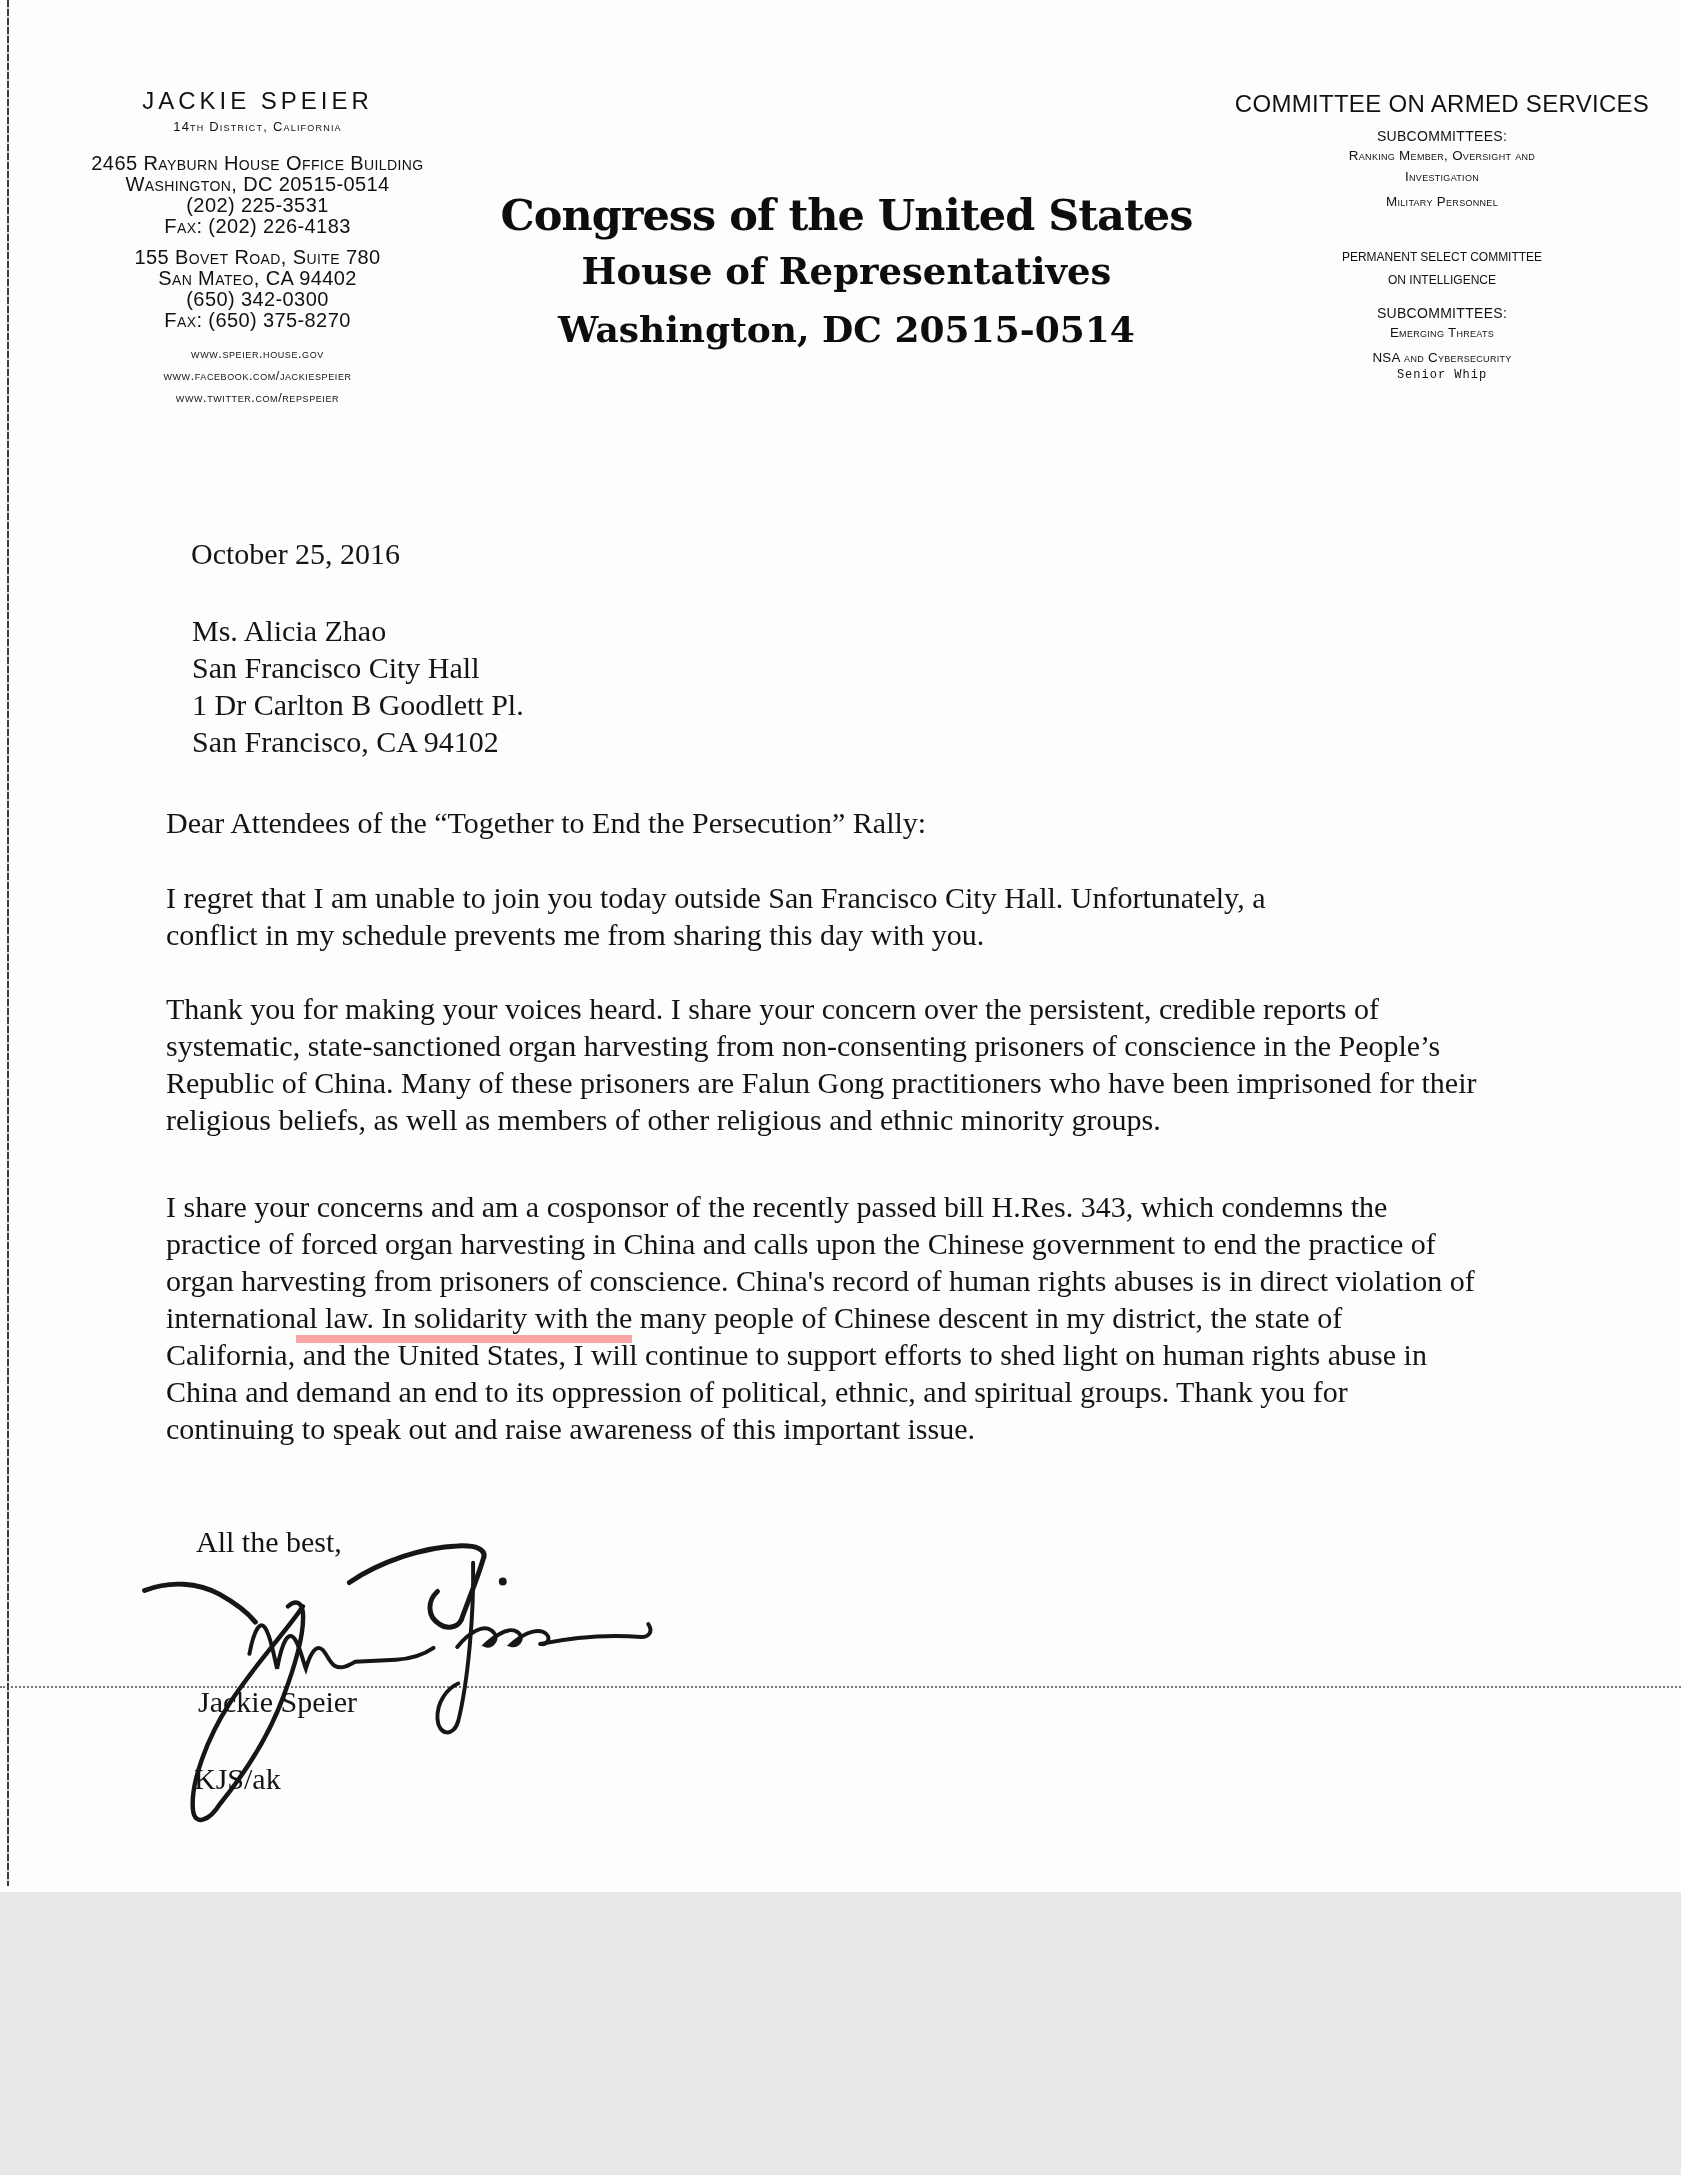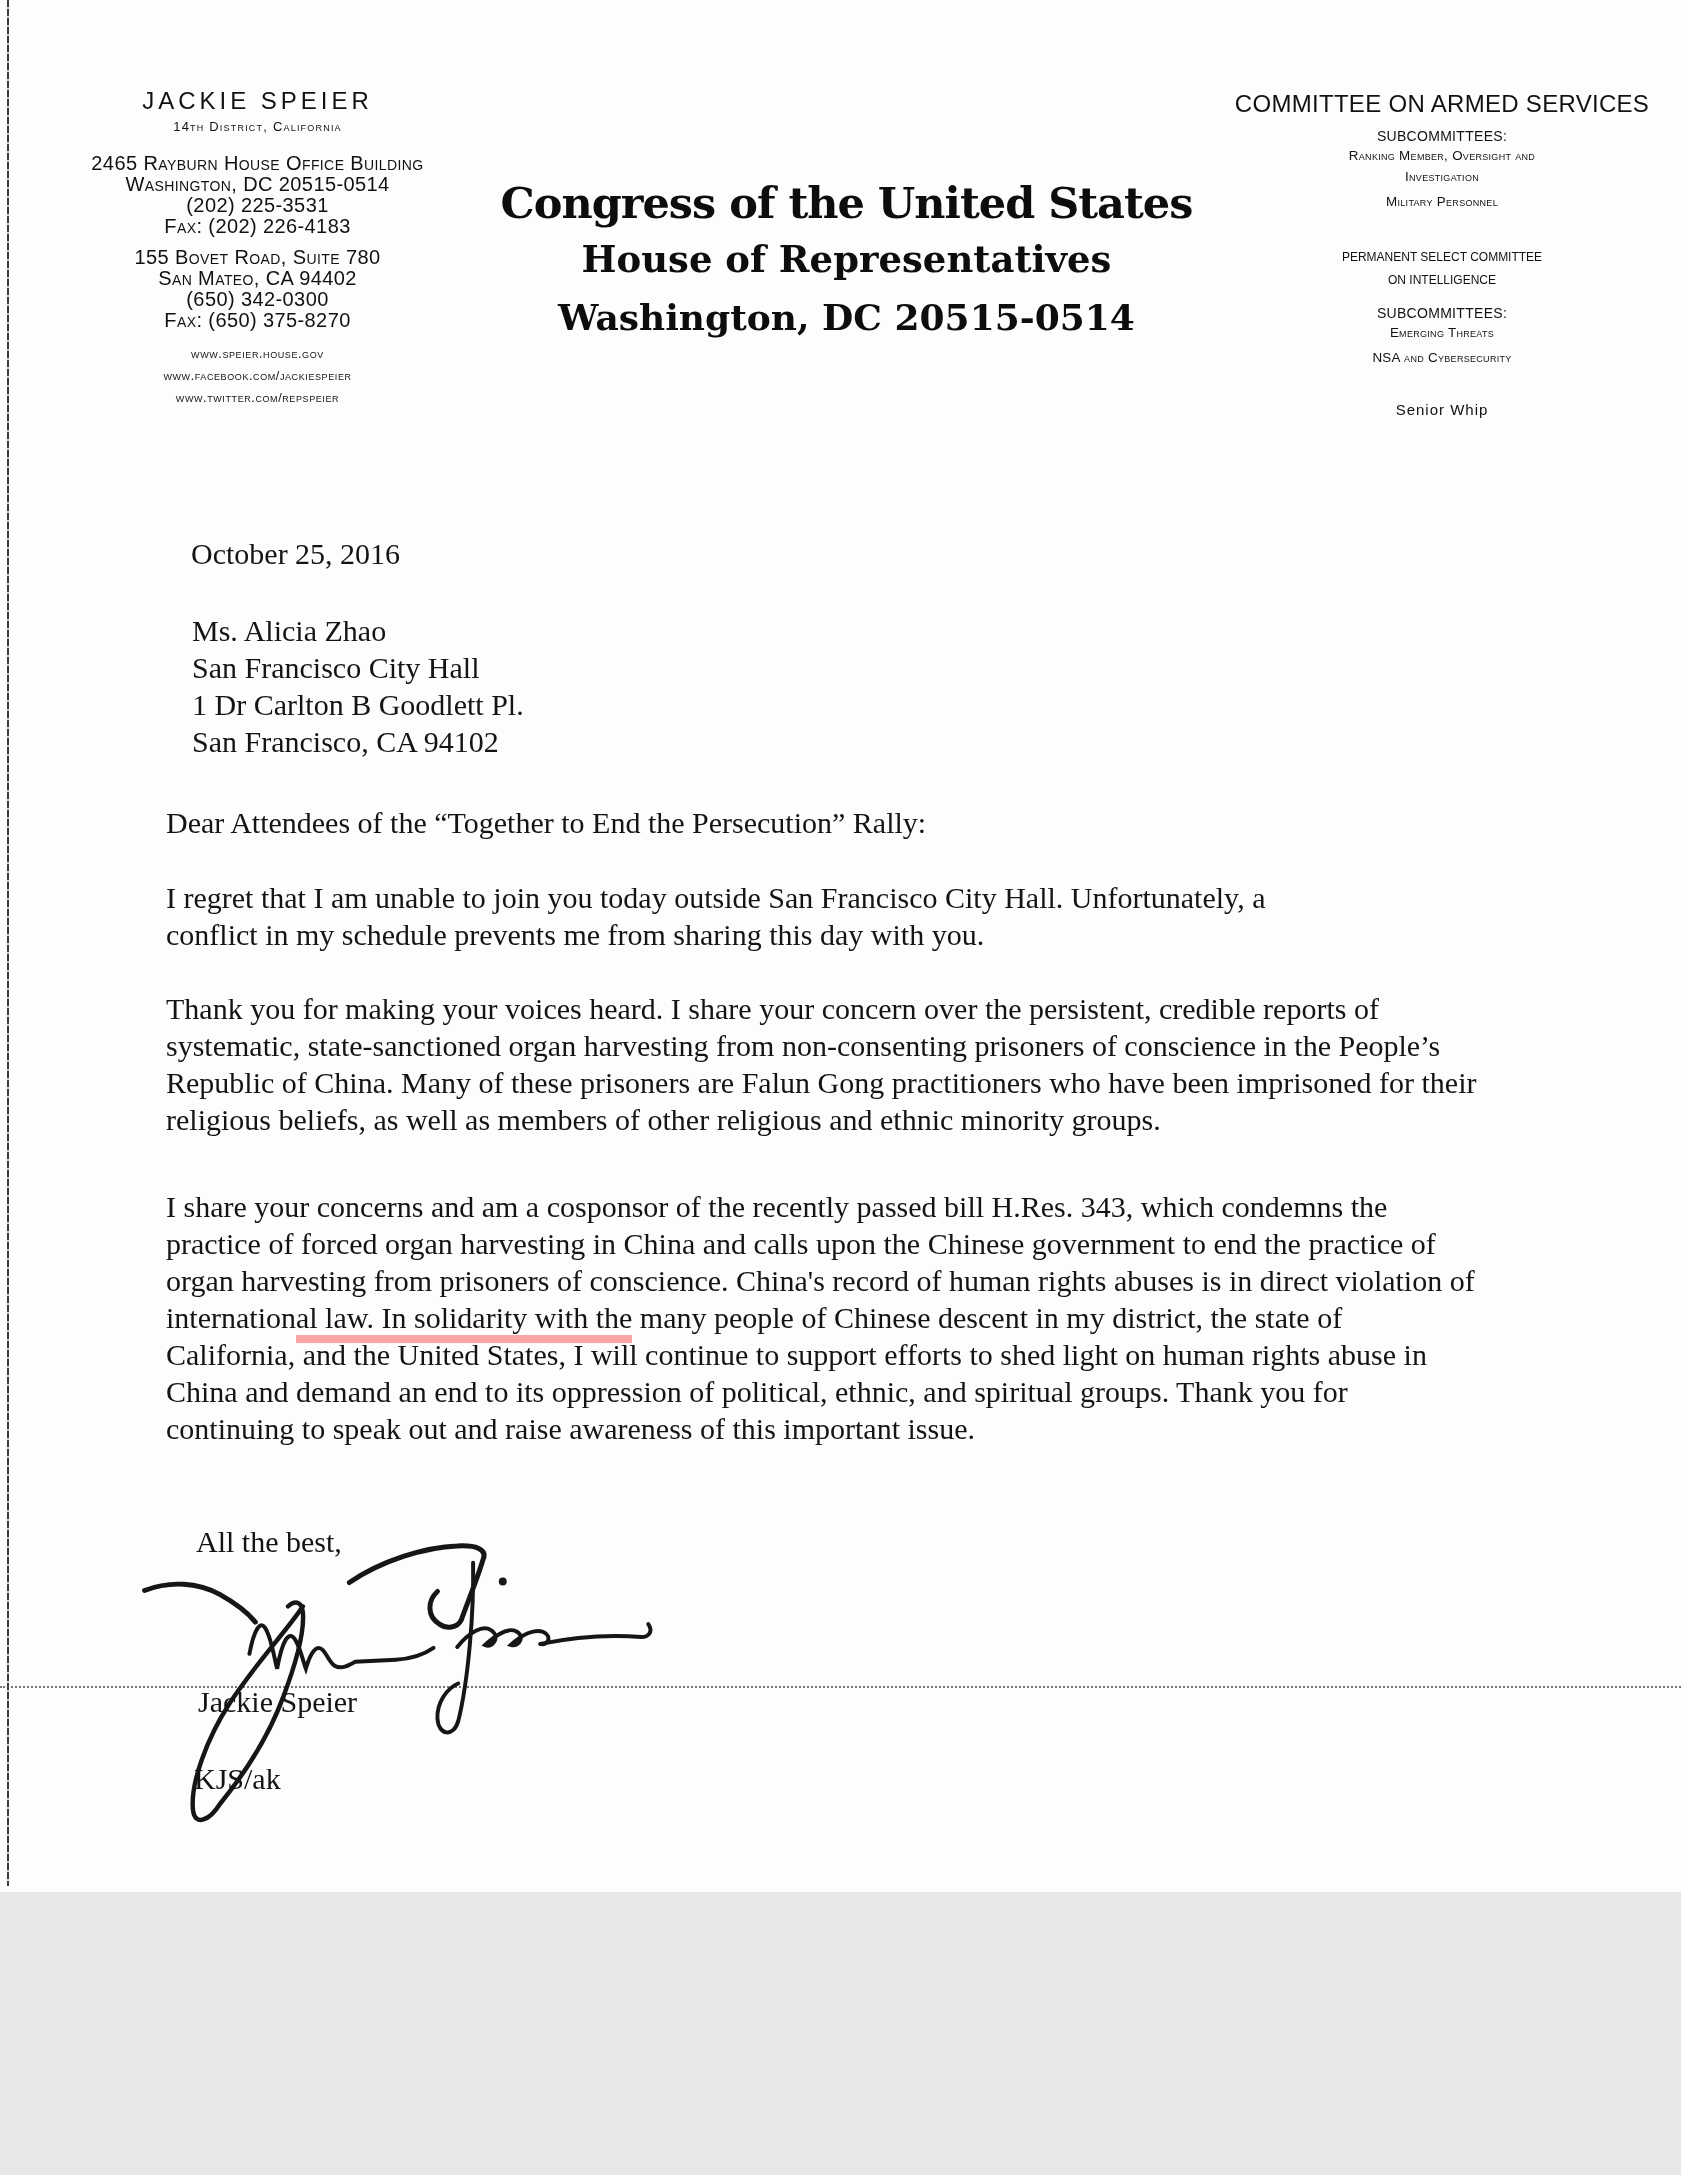--- a/index.html
+++ b/index.html
@@ -25,37 +25,37 @@
   .lh-left{
     position:absolute;left:77px;top:87px;width:361px;
     text-align:center;font-family:"Liberation Sans",sans-serif;color:#111;
   }
   .lh-member-name{font-size:24px;letter-spacing:4px;line-height:28px;}
   .lh-district{font-size:13px;font-variant:small-caps;letter-spacing:1.2px;line-height:24px;}
   .lh-addr{margin-top:14px;font-size:20px;font-variant:small-caps;letter-spacing:0.4px;line-height:21px;}
   .lh-addr2{margin-top:10px;}
   .lh-web{margin-top:12px;font-size:12.4px;font-variant:small-caps;letter-spacing:0.6px;line-height:22px;}
   .lh-center{
-    position:absolute;left:475px;top:176px;width:743px;
+    position:absolute;left:475px;top:188px;width:743px;
     text-align:center;font-family:"DejaVu Serif",serif;font-weight:bold;color:#0d0d0d;
   }
   .seal1{font-size:43px;line-height:55px;letter-spacing:-1px;}
   .seal2{font-size:37px;line-height:57px;}
   .seal3{font-size:36px;line-height:59px;}
   .lh-right{
     position:absolute;left:1226px;top:93px;width:432px;
     text-align:center;font-family:"Liberation Sans",sans-serif;color:#111;
   }
   .cm-title{font-size:24px;line-height:22px;letter-spacing:0.3px;}
   .cm-sub-label{margin-top:13px;font-size:14px;letter-spacing:0.3px;line-height:17px;}
   .cm-item{font-size:13.4px;font-variant:small-caps;letter-spacing:0.3px;line-height:21px;}
   .cm-item-gap{margin-top:4px;}
   .cm-block2{margin-top:34px;}
   .cm-title2{font-size:12px;line-height:23px;}
-  .cm-role{margin-top:33px;font-size:15px;letter-spacing:1px;}
+  .cm-role{font-size:12px;letter-spacing:1px;font-family:Liberation Mono, monospace;}
   
   .txt{position:absolute;font-size:30px;line-height:37px;white-space:nowrap;}
   .u-seg{border-bottom:8px solid #fca5a5;padding-bottom:1px;}
   
   .signature{position:absolute;left:99px;top:1533px;width:574px;height:302px;}
   .signature svg{display:block;width:100%;height:100%;}
   
   .footer{
     position:absolute;left:0;top:2077px;width:1681px;text-align:center;
     font-family:"Liberation Sans",sans-serif;color:#111;

